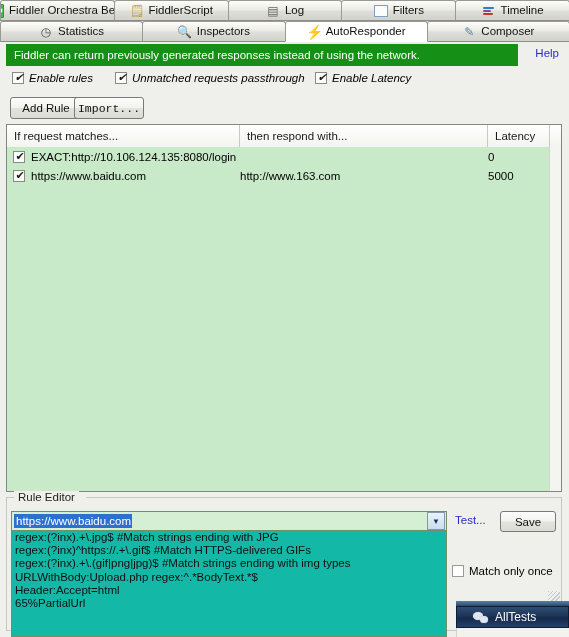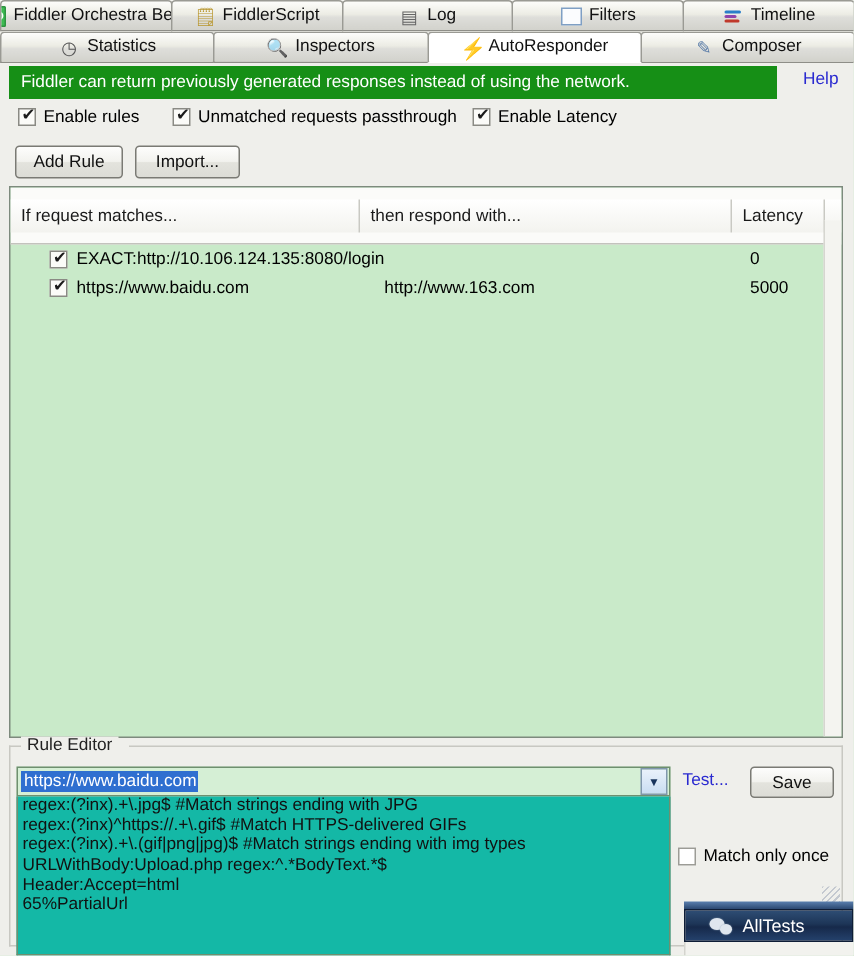--- a/index.html
+++ b/index.html
@@ -75,21 +75,21 @@
     display: flex; align-items: center;
     padding-left: 8px;
     font-size: 11.5px;
   }
   .helplink {
     position: absolute; right: 10px; top: 47px;
     color: #2a2ad0; font-size: 11.5px; cursor: pointer;
   }
 
   
-  .cbrow { position: absolute; left: 0; top: 70px; width: 569px; height: 20px; }
+  .cbrow { position: absolute; left: 0; top: 70px; width: 569px; height: 20px; font-style: italic; }
   .cbitem { position: absolute; display: flex; align-items: center; gap: 5px; font-size: 11.5px; }
   .cbx {
     width: 12px; height: 12px; flex: 0 0 12px;
     border: 1px solid #8a8a84; background: #fbfbf8;
     position: relative;
   }
   .cbx.checked::after {
     content: "✔";
     position: absolute; left: 0px; top: -2px;
     font-size: 11px; color: #1b1b1b; line-height: 13px; width: 12px; text-align:center;
@@ -98,44 +98,44 @@
 
   
   .btn {
     display: inline-flex; align-items: center; justify-content: center;
     border: 1px solid #7a7a74; border-radius: 3px;
     background: linear-gradient(#fdfdfc 0%, #f2f2ee 48%, #e3e3dd 52%, #dcdcd6 100%);
     font-size: 11.5px; color: #111; cursor: pointer;
     white-space: nowrap;
   }
   #addRuleBtn { position: absolute; left: 10px; top: 97px; width: 72px; height: 22px; }
-  #importBtn  { position: absolute; left: 90px; top: 97px; width: 70px; height: 22px; }
+  #importBtn  { position: absolute; left: 74px; top: 97px; width: 70px; height: 22px; font-family: Liberation Mono, monospace; }
 
   
   .listbox {
     position: absolute; left: 6px; top: 124px; width: 556px; height: 368px;
     border: 1px solid #7d8a7d; background: #c9eac9;
     overflow: hidden;
   }
-  .lhead { display: flex; height: 38px; background: #fbfbf9; border-bottom: 1px solid #c3c3bd; align-items: center; }
+  .lhead { display: flex; height: 22px; background: #fbfbf9; border-bottom: 1px solid #c3c3bd; align-items: center; }
   .lhead .hc {
     border-right: 1px solid #c9c9c3;
     display: flex; align-items: center; padding-left: 7px;
     font-size: 11.5px; color: #1a1a1a;
     background: linear-gradient(#ffffff, #f3f3ef);
     height: 22px;
   }
   .hc.c1 { width: 233px; }
   .hc.c2 { width: 248px; }
   .hc.c3 { width: 62px; }
   .hc.c4 { width: 11px; padding-left:0; border-right: none; }
 
   .lrow { display: flex; height: 19px; align-items: center; font-size: 11.5px; }
   .lrow .cell { height: 19px; display: flex; align-items: center; overflow: hidden; white-space: nowrap; }
-  .cell.c1 { width: 233px; padding-left: 6px; gap: 6px; margin-left: 20px; }
+  .cell.c1 { width: 233px; padding-left: 6px; gap: 6px; }
   .cell.c2 { width: 248px; }
   .cell.c3 { width: 62px; }
 
   .scrolltrack {
     position: absolute; right: 0; top: 22px; width: 12px; bottom: 0;
     background: #f4f4f0; border-left: 1px solid #d6d6d0;
   }
 
   
   .groupbox {

